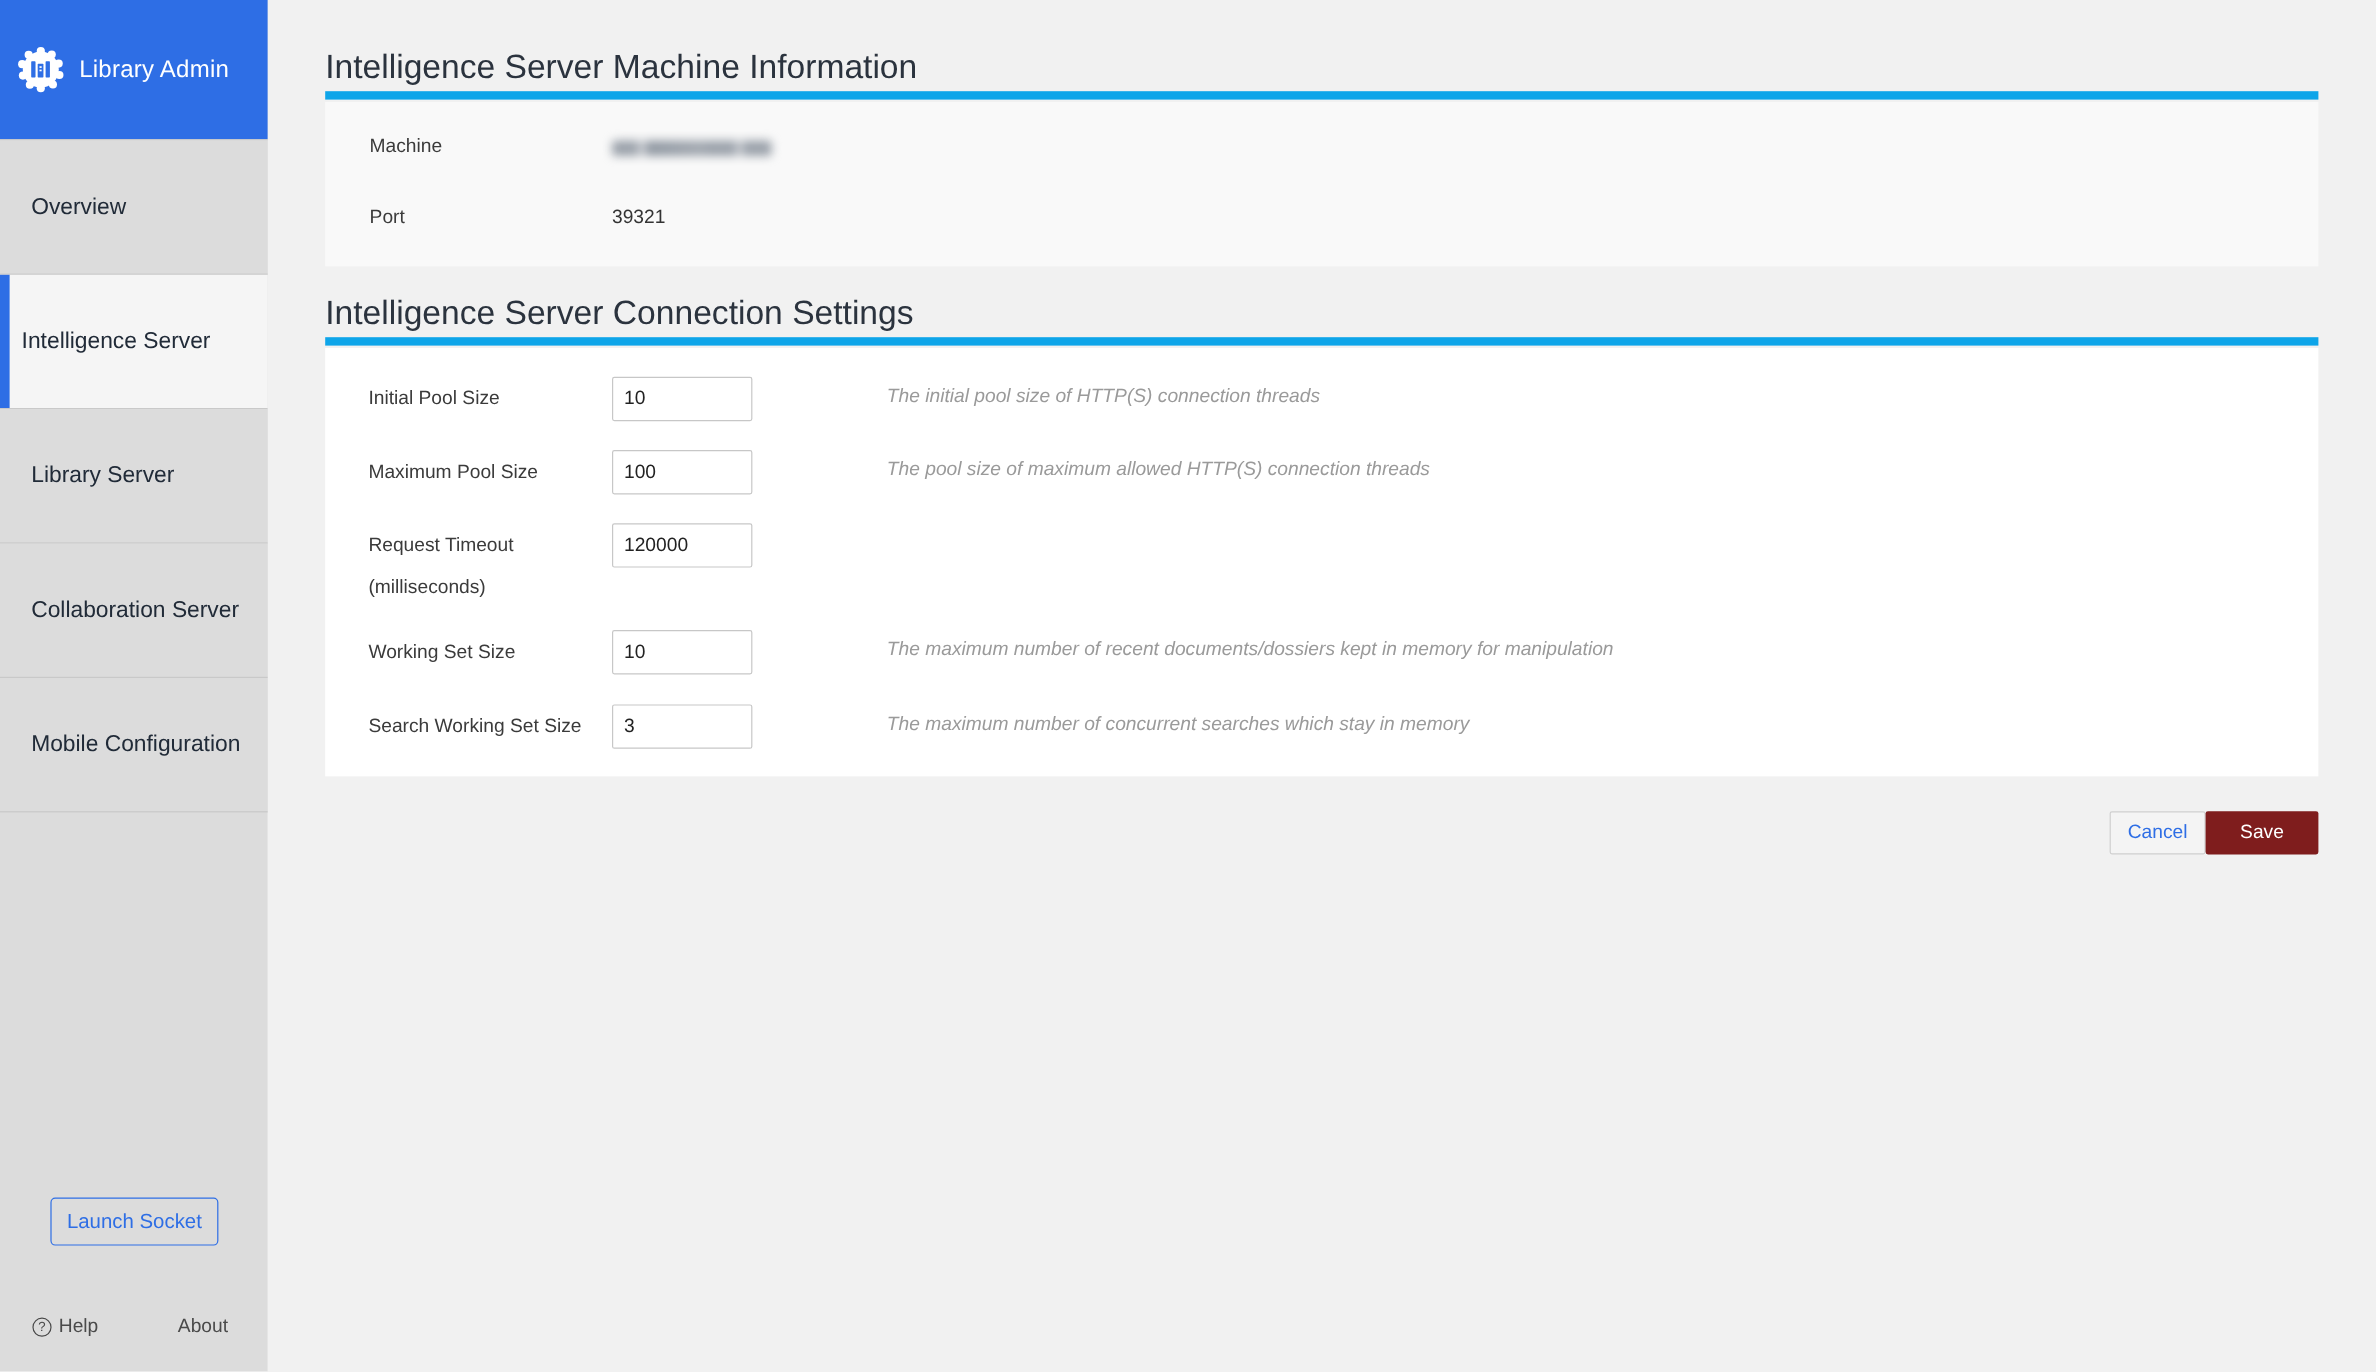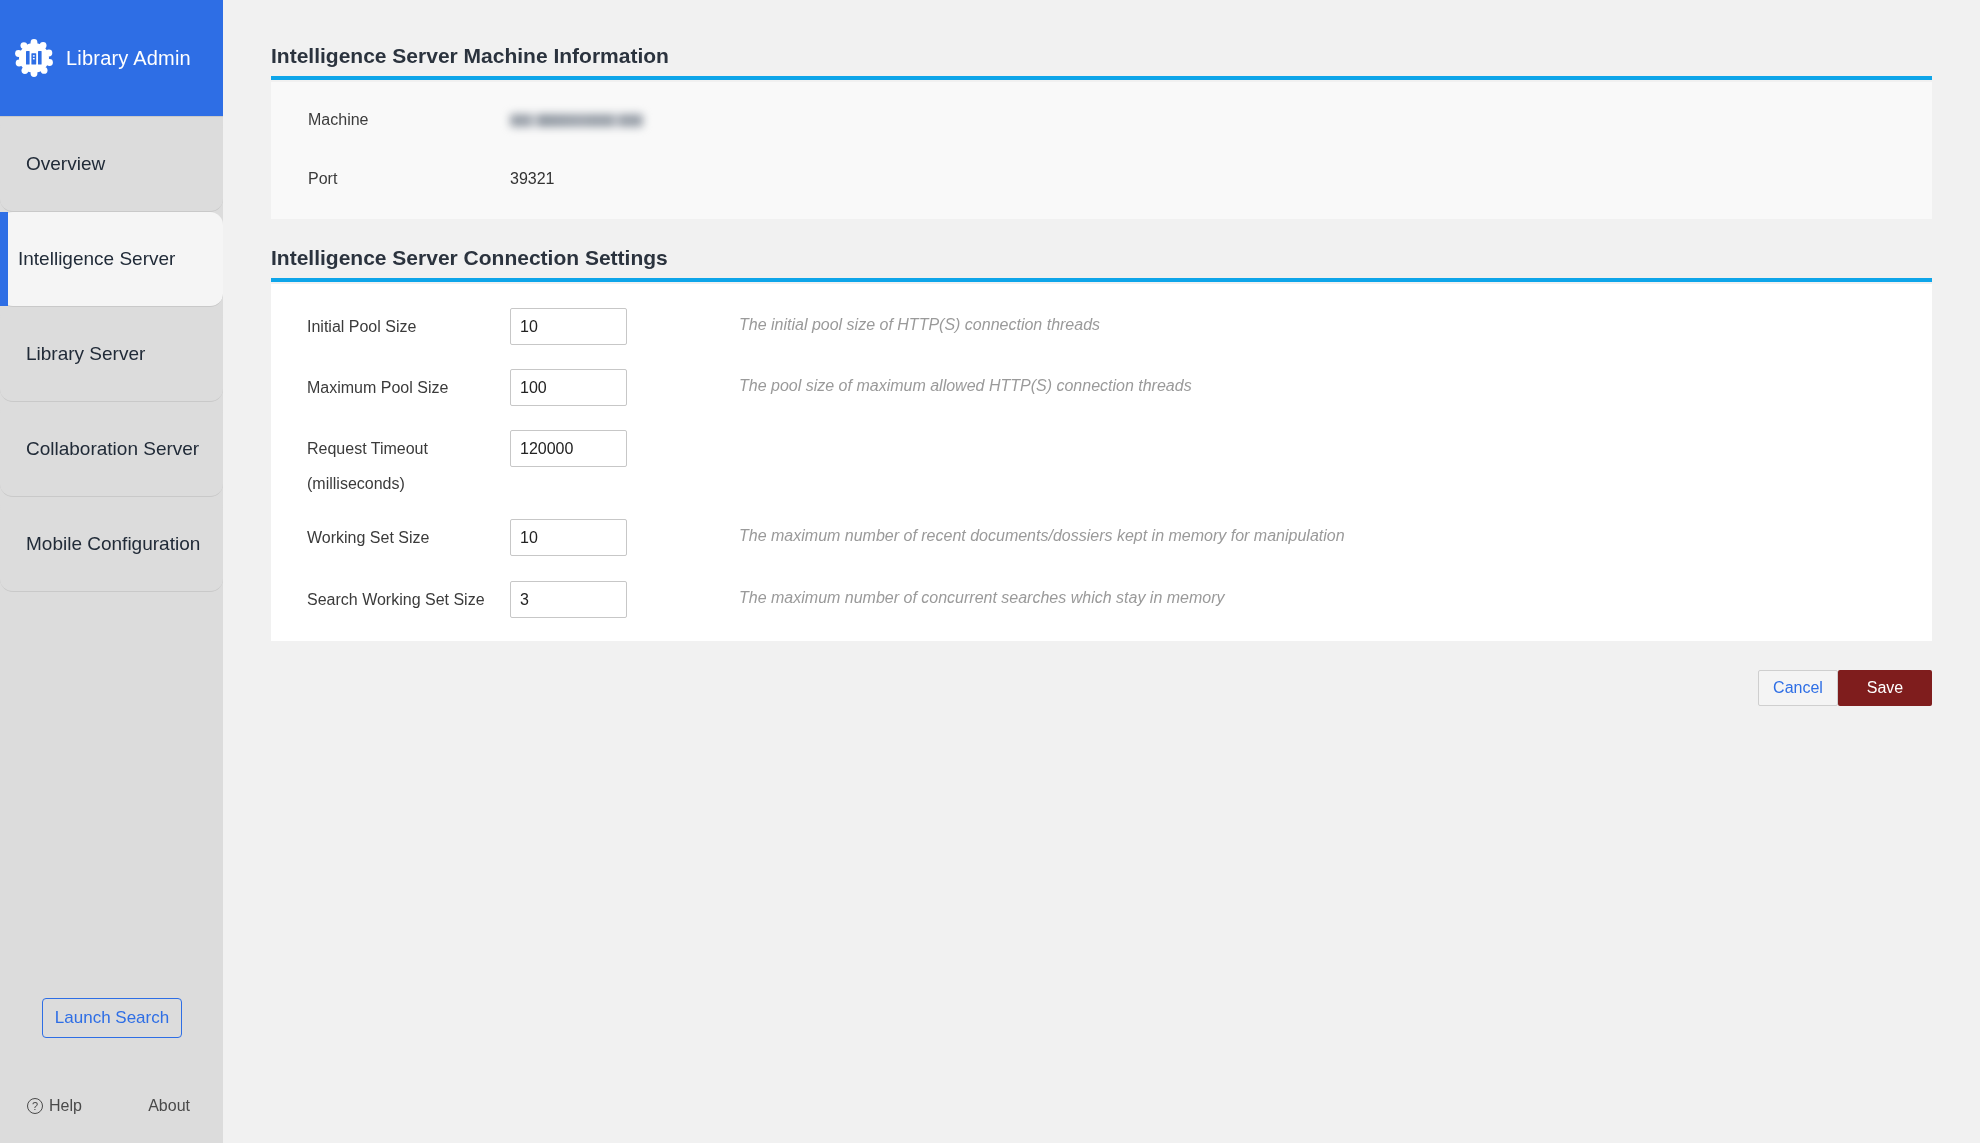--- a/index.html
+++ b/index.html
@@ -17,23 +17,23 @@
     position:relative; flex:0 0 223px;
   }
   .sidebar-header {
     height:116px; background:#2e6ee5; display:flex; align-items:center;
     padding-left:14px;
   }
   .logo { width:40px; height:40px; margin-right:12px; flex:0 0 40px; }
   .app-title { color:#ffffff; font-size:20px; letter-spacing:0.2px; }
   .nav { border-top:1px solid #c9c9c9; }
   .nav-item {
-    height:95px; display:flex; align-items:center;
+    height:112px; display:flex; align-items:center;
     padding-left:26px; border-bottom:1px solid #c9c9c9;
-    cursor:pointer; position:relative; background:#dcdcdc;border-radius:13px;
+    cursor:pointer; position:relative; background:#dcdcdc;
   }
   .nav-item .nav-label { font-size:19px; color:#212b38; }
   .nav-item.selected { background:#f5f5f5; padding-left:18px; }
   .nav-item.selected::before {
     content:""; position:absolute; left:0; top:0; bottom:0; width:8px;
     background:#2e6ee5;
   }
   .launch-btn {
     position:absolute; left:42px; bottom:105px; width:140px; height:40px;
     background:transparent; border:1px solid #2e6ee5; border-radius:4px;
@@ -52,22 +52,22 @@
   .q-icon {
     width:16px; height:16px; border:1px solid #4a4a4a; border-radius:50%;
     font-size:11px; line-height:14px; text-align:center; color:#4a4a4a;
     display:inline-block;
   }
 
   
   .main { flex:1; padding:42px 0 0 48px; }
   .content { width:1661px; }
   .section-title {
-    font-size:21px; font-weight:700; color:#2b333e; line-height:28px;
-    padding-bottom:6px; border-bottom:4px solid #0ea5e9;
+    font-size:28px; font-weight:400; color:#2b333e; line-height:28px;
+    padding-bottom:6px; border-bottom:7px solid #0ea5e9;
   }
   .section-title.second { padding-top:25px; }
 
   .card { width:1661px; }
   .card-machine {
     background:#f9f9f9; margin-top:2px; height:137px;
     padding:28px 0 0 37px;
   }
   .info-row { display:flex; height:20px; align-items:center; }
   .info-row + .info-row { margin-top:39px; }
@@ -160,21 +160,21 @@
       <span class="nav-label">Library Server</span>
     </div>
       <div class="nav-item">
       <span class="nav-label">Collaboration Server</span>
     </div>
       <div class="nav-item">
       <span class="nav-label">Mobile Configuration</span>
     </div>
     </div>
 
-  <button class="launch-btn">Launch Search</button>
+  <button class="launch-btn">Launch Socket</button>
 
   <div class="sidebar-footer">
     <span class="help-link">
       <span class="q-icon">?</span>
       <span>Help</span>
     </span>
     <span class="about-link">About</span>
   </div>
 </div>
 

